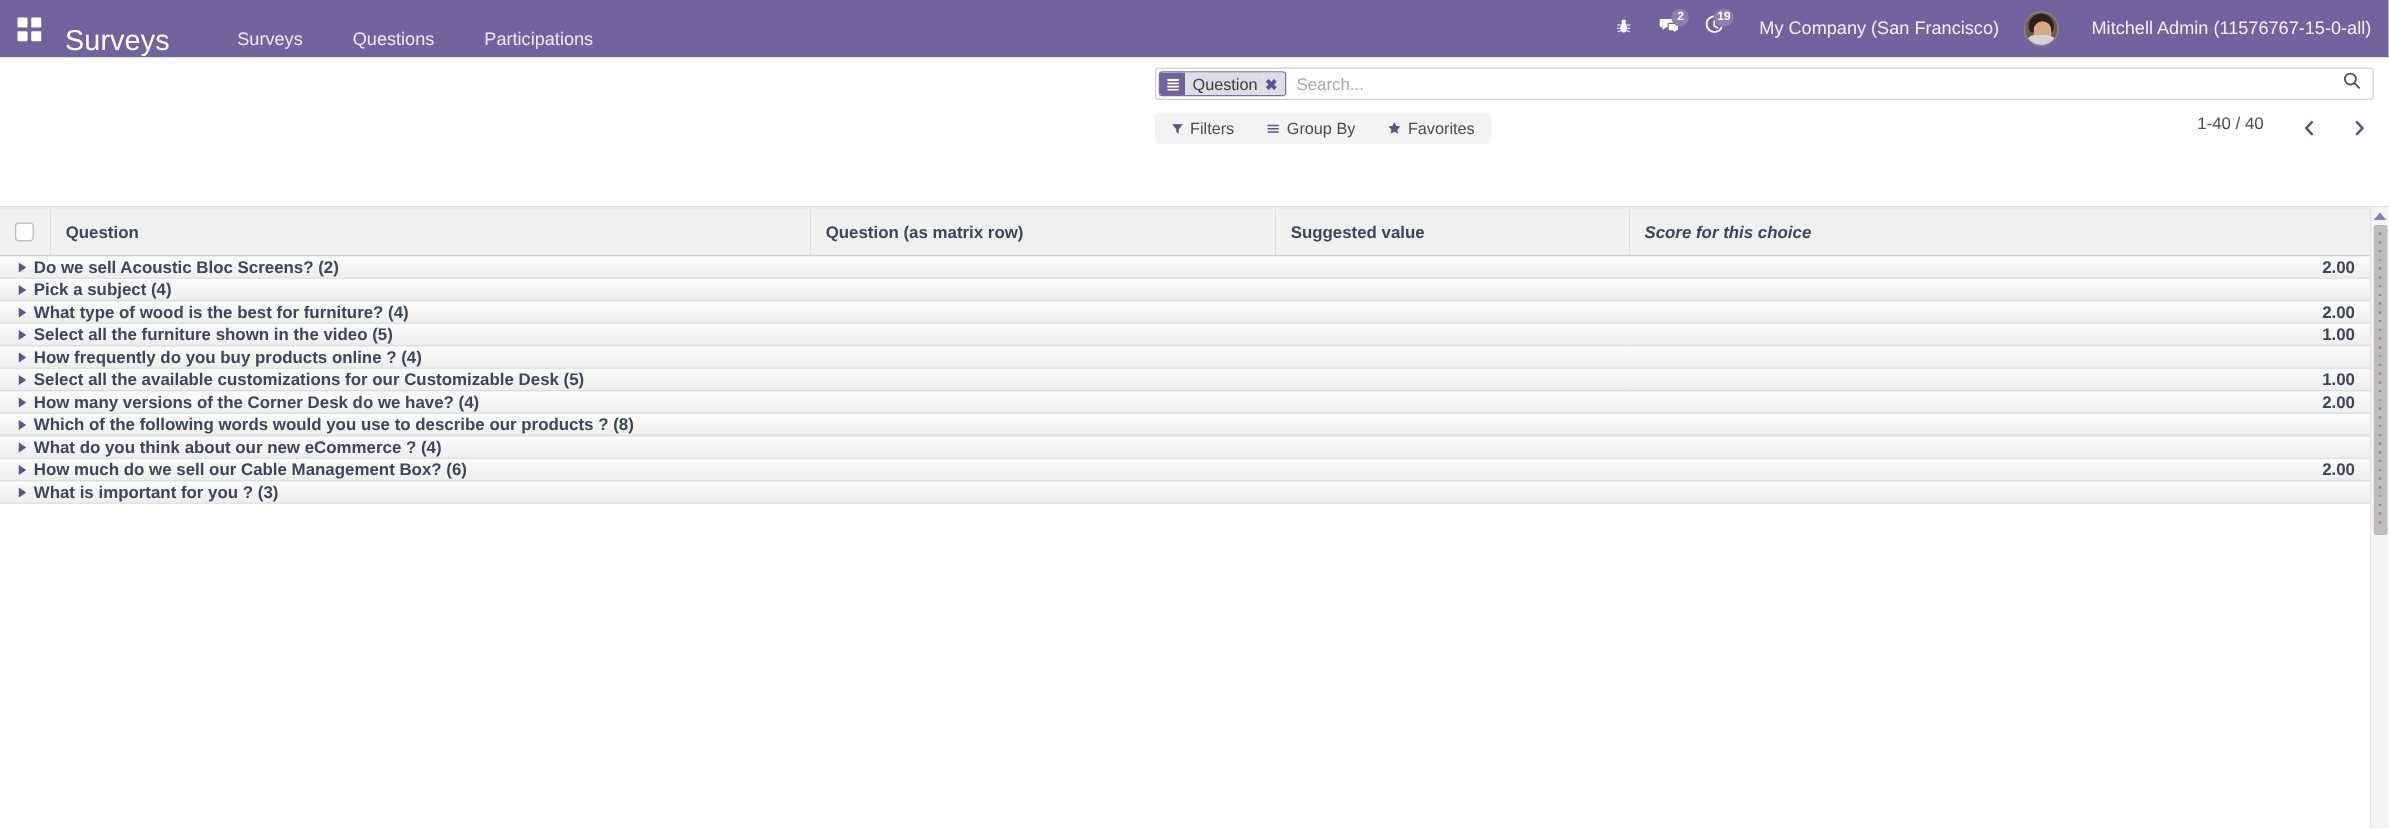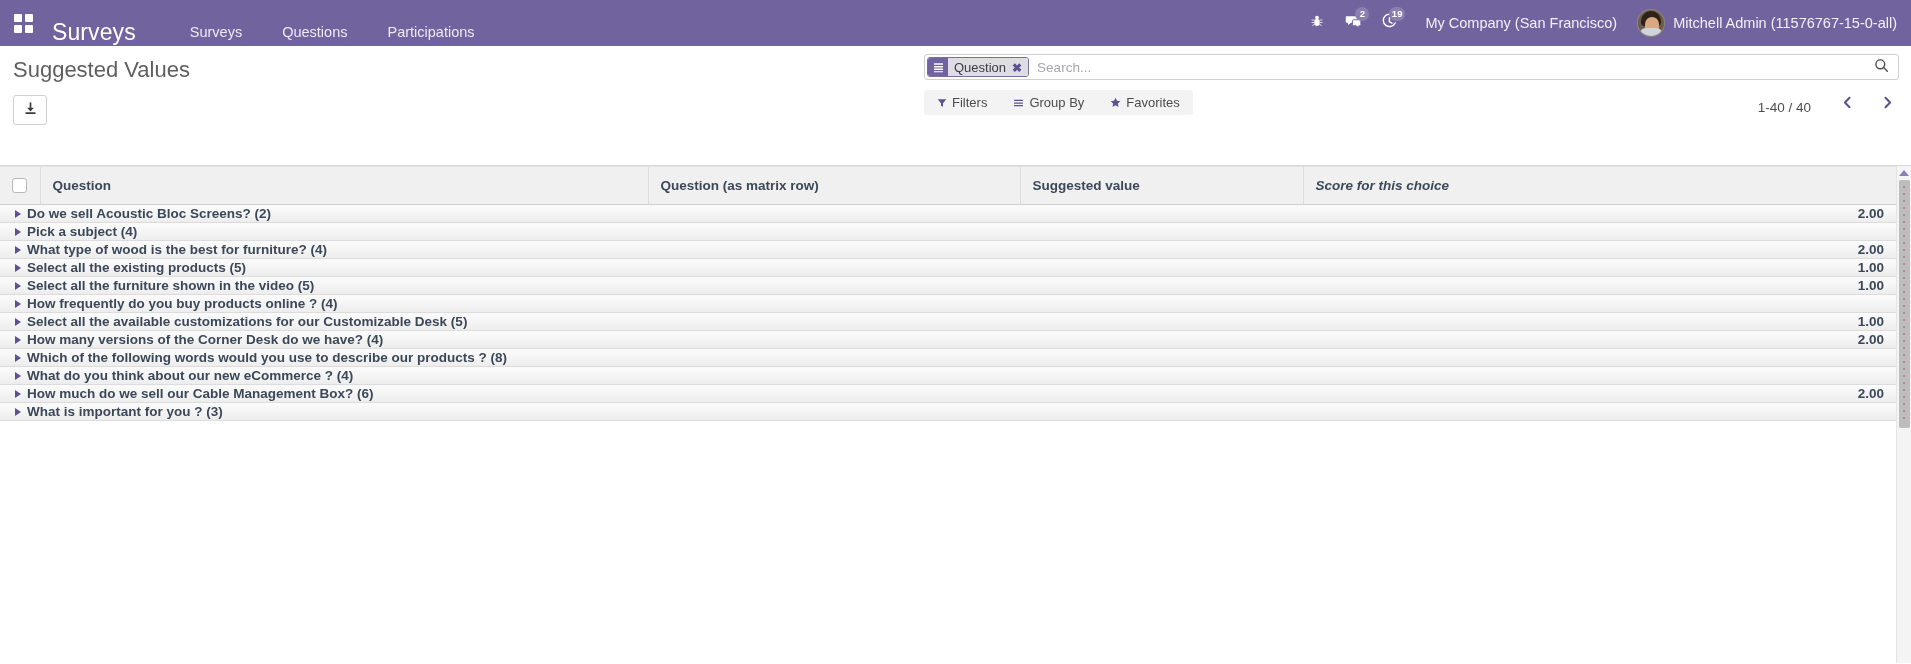--- a/index.html
+++ b/index.html
@@ -91,21 +91,21 @@
   .company-name {
     font-size: 14.5px;
     color: #f2f0f7;
     padding: 0 16px 0 18px;
     white-space: nowrap;
     cursor: pointer;
   }
   .user-menu {
     display: flex;
     align-items: center;
-    gap: 8px;
+    gap: 26px;
     cursor: pointer;
     padding-left: 4px;
   }
   .avatar {
     width: 28px; height: 28px;
     border-radius: 50%;
     overflow: hidden;
     background: #6b5c4b;
     position: relative;
     flex: none;
@@ -249,21 +249,21 @@
     color: #4c4c4c;
     padding: 5px 13px;
     cursor: pointer;
     white-space: nowrap;
   }
   .dropdown-toggle .ic { color: #5d5190; font-size: 11px; display: flex; }
 
   .pager {
     margin-left: auto;
     display: flex;
-    align-items: flex-end;
+    align-items: flex-start;
     gap: 16px;
   }
   .pager-value {
     font-size: 13.5px;
     color: #4c4c4c;
     white-space: nowrap;
     padding-right: 8px;
   }
   .pager-btn {
     width: 24px; height: 24px;
@@ -441,32 +441,20 @@
           <span class="face"></span>
           <span class="shirt"></span>
       </span>
       <span class="user-name">Mitchell Admin (11576767-15-0-all)</span>
     </div>
   </div>
 </div>
 
 <div class="control-panel">
 
-  <div class="cp-left">
-    <div class="page-title">Suggested Values</div>
-    <div class="btn-download">
-      <span>
-        <svg width="15" height="15" viewBox="0 0 16 16" fill="#3c3c3c">
-          <rect x="7.1" y="1.5" width="1.8" height="6.4"></rect>
-          <path d="M8 11.2 4.4 7.1h7.2z"></path>
-          <rect x="2.6" y="12" width="10.8" height="1.8" rx=".4"></rect>
-        </svg>
-      </span>
-    </div>
-  </div>
 
   <div class="cp-right">
     <div class="searchview">
       <div class="facet">
         <span class="facet-icon">
           <svg width="11" height="11" viewBox="0 0 12 12" fill="#ffffff">
             <rect x="1" y="1.4" width="10" height="1.6" rx=".4"></rect>
             <rect x="1" y="4.3" width="10" height="1.6" rx=".4"></rect>
             <rect x="1" y="7.2" width="10" height="1.6" rx=".4"></rect>
             <rect x="1" y="10" width="10" height="1.3" rx=".4"></rect>
@@ -571,29 +559,20 @@
             <span class="caret"></span>
             <span>What type of wood is the best for furniture? (4)</span>
           </span>
         </td>
         <td class="group-score">2.00</td>
       </tr>
       <tr class="group-row">
         <td class="group-title" colspan="4">
           <span class="group-title-inner">
             <span class="caret"></span>
-            <span>Select all the existing products (5)</span>
-          </span>
-        </td>
-        <td class="group-score">1.00</td>
-      </tr>
-      <tr class="group-row">
-        <td class="group-title" colspan="4">
-          <span class="group-title-inner">
-            <span class="caret"></span>
             <span>Select all the furniture shown in the video (5)</span>
           </span>
         </td>
         <td class="group-score">1.00</td>
       </tr>
       <tr class="group-row">
         <td class="group-title" colspan="4">
           <span class="group-title-inner">
             <span class="caret"></span>
             <span>How frequently do you buy products online ? (4)</span>

